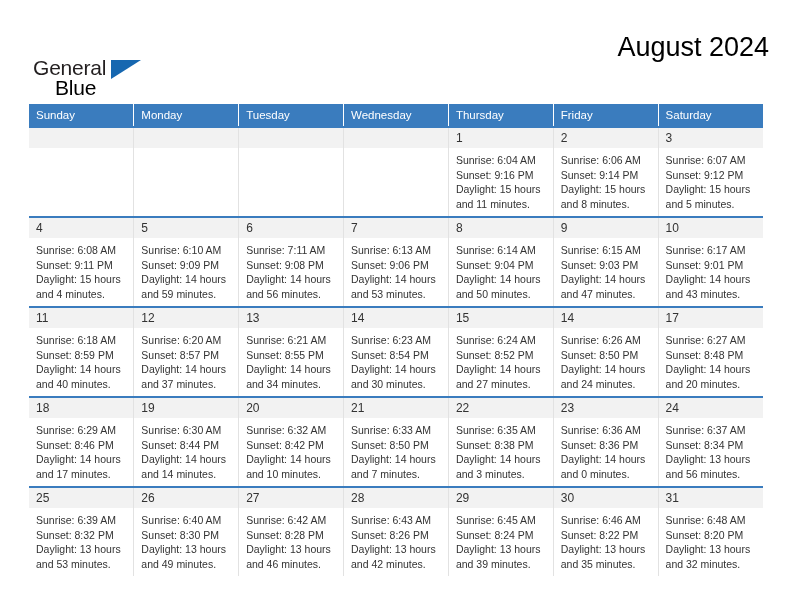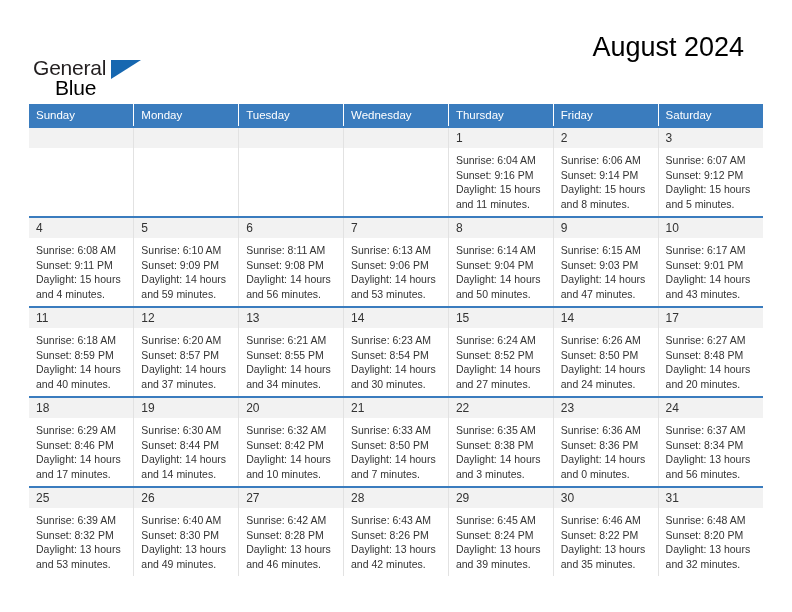--- a/index.html
+++ b/index.html
@@ -61,21 +61,21 @@
     left: 78px;
     top: 4px;
     width: 0;
     height: 0;
     border-left: 30px solid #1667b0;
     border-bottom: 19px solid transparent;
   }
 
   .title-block {
     position: absolute;
-    right: 48px;
+    right: 23px;
     top: 30px;
     text-align: center;
   }
   .cal-title {
     font-size: 27px;
     color: #000000;
     line-height: 34px;
     white-space: nowrap;
   }
   .cal-subtitle {
@@ -250,21 +250,21 @@
                 <div>Sunset: 9:09 PM</div>
                 <div>Daylight: 14 hours</div>
                 <div>and 59 minutes.</div>
               </div>
             </div>
           </td>
           <td>
             <div class="cell-inner">
               <div class="daynum">6</div>
               <div class="cell-body">
-                <div>Sunrise: 8:11 AM</div>
+                <div>Sunrise: 7:11 AM</div>
                 <div>Sunset: 9:08 PM</div>
                 <div>Daylight: 14 hours</div>
                 <div>and 56 minutes.</div>
               </div>
             </div>
           </td>
           <td>
             <div class="cell-inner">
               <div class="daynum">7</div>
               <div class="cell-body">

